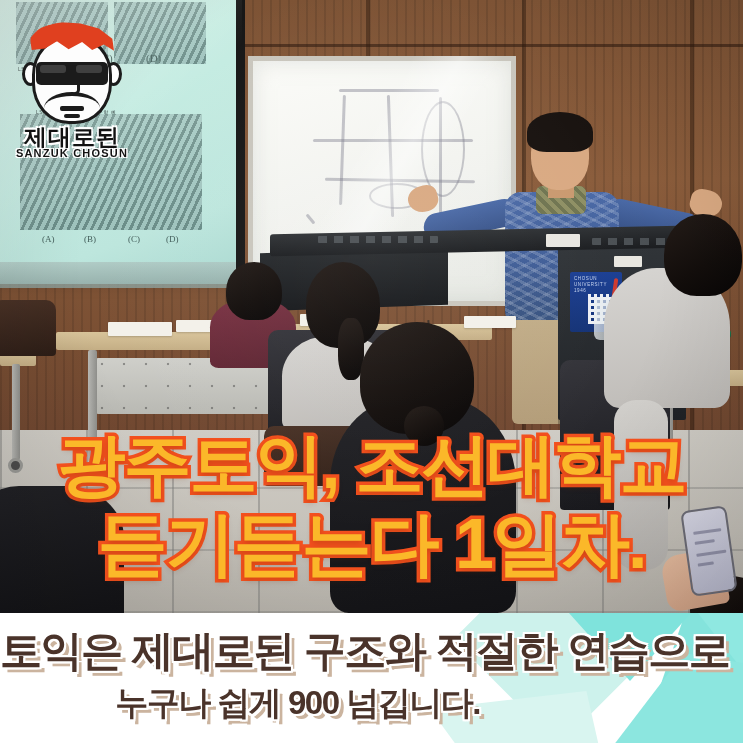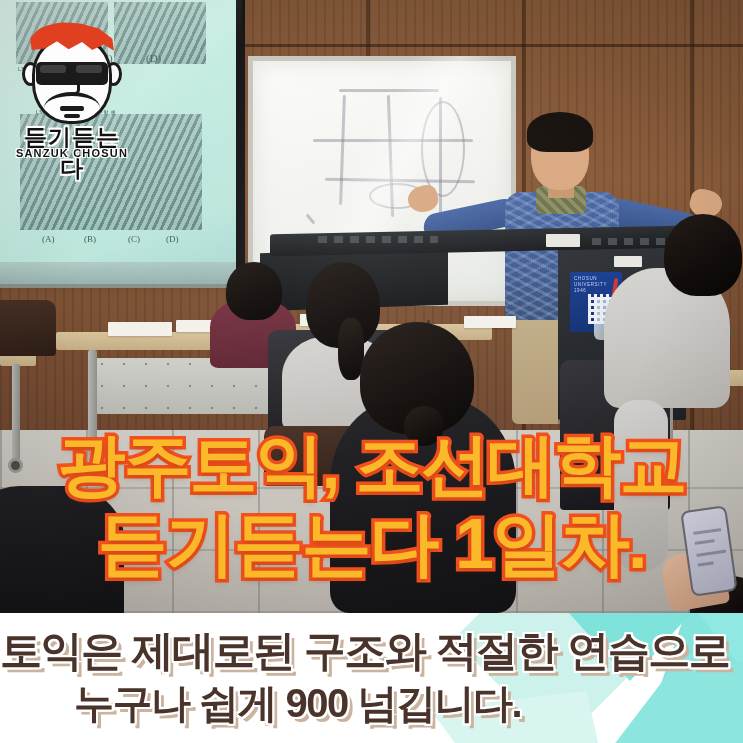--- a/index.html
+++ b/index.html
@@ -545,21 +545,21 @@
     font-weight: 900;
     color: #4A332A;
     letter-spacing: -1.5px;
     white-space: nowrap;
     text-shadow:
        2px 0 0 #ffffff, -2px 0 0 #ffffff, 0 2px 0 #ffffff, 0 -2px 0 #ffffff,
        2px 2px 0 #ffffff, -2px 2px 0 #ffffff, 2px -2px 0 #ffffff, -2px -2px 0 #ffffff,
        5px 5px 0 #cbb49f;
   }
   .banner-line.b1 { font-size: 42px; line-height: 52px; }
-  .banner-line.b2 { font-size: 40px; line-height: 52px; }
+  .banner-line.b2 { font-size: 33px; line-height: 52px; }
 </style>
 </head>
 <body>
 
 <div id="thumbnail">
 
   <div class="photo">
 
     <div class="wall"></div>
     <div class="wall-seam" style="top:44px;"></div>
@@ -699,21 +699,21 @@
       <div class="logo-face"></div>
       <div class="logo-hair"></div>
       <div class="logo-glasses"></div>
       <div class="logo-glass-hl l"></div>
       <div class="logo-glass-hl r"></div>
       <div class="logo-nose"></div>
       <div class="logo-stache"></div>
       <div class="logo-mouth"></div>
       <div class="logo-chin"></div>
     </div>
-    <div class="logo-name">듣기듣는다</div>
+    <div class="logo-name">제대로된</div>
     <div class="logo-sub">SANZUK CHOSUN</div>
   </div>
 
   <div class="headline">
     <span class="headline-line l1">광주토익, 조선대학교</span>
     <span class="headline-line l2">듣기듣는다 1일차.</span>
   </div>
 
   <div class="banner">
     <div class="bshape bs1"></div>

